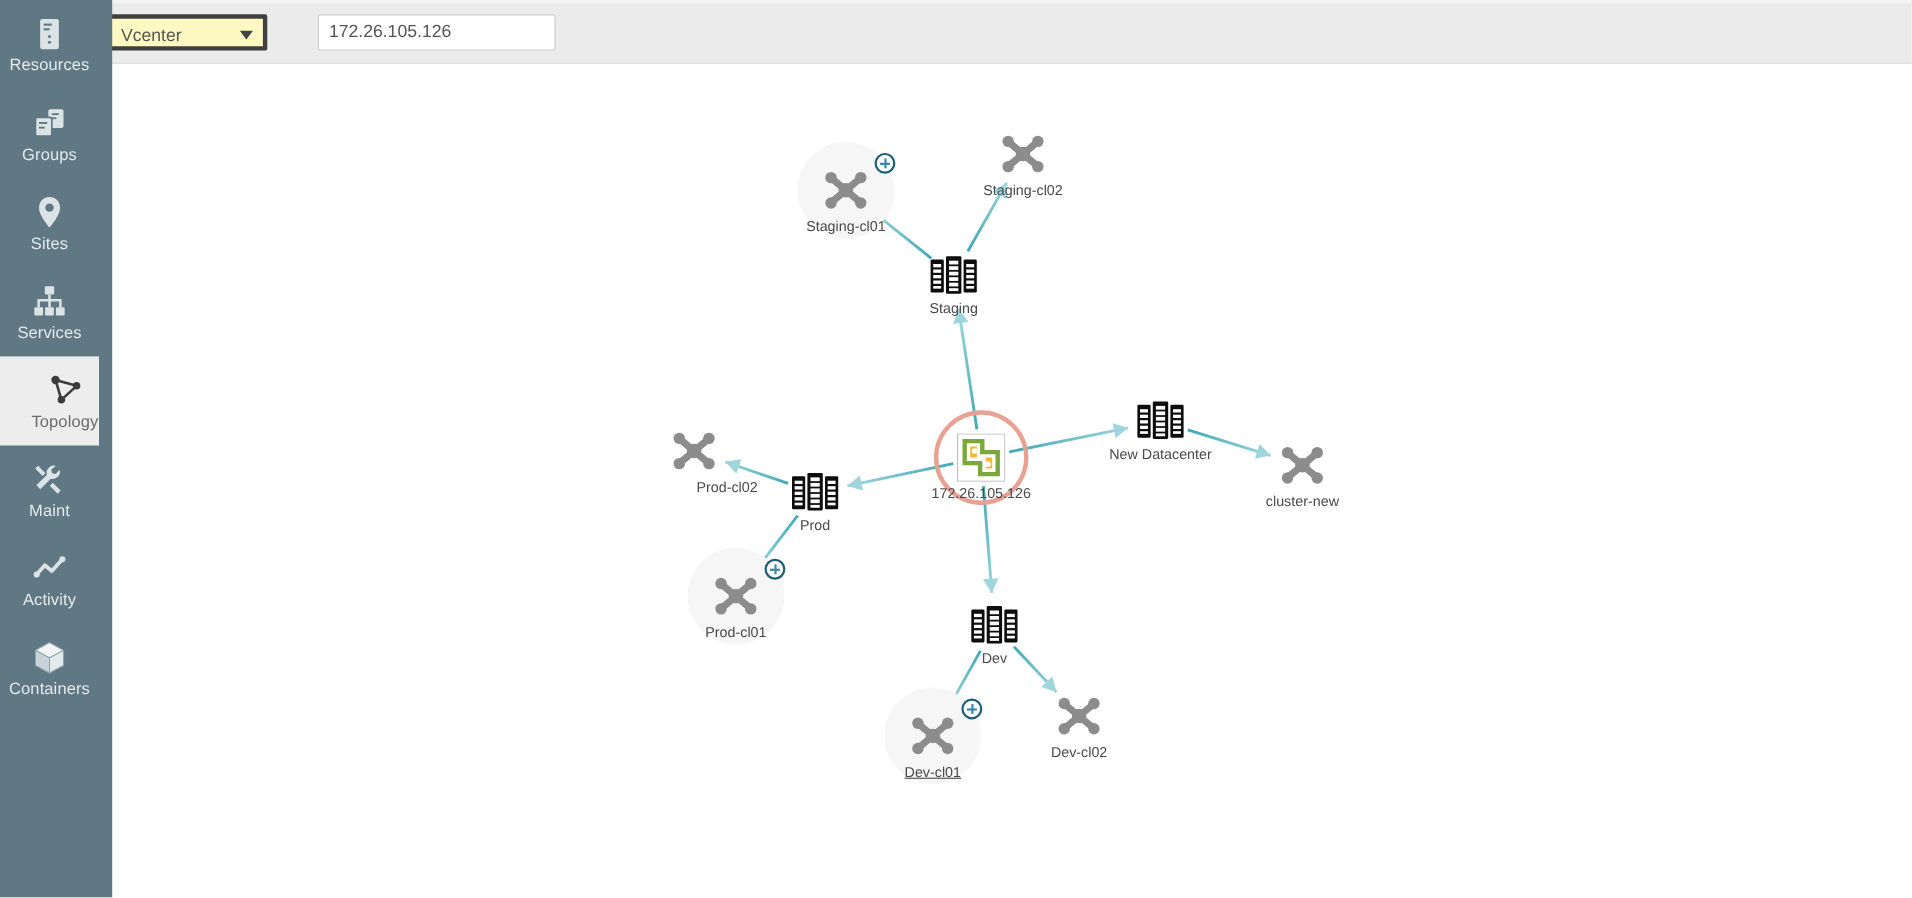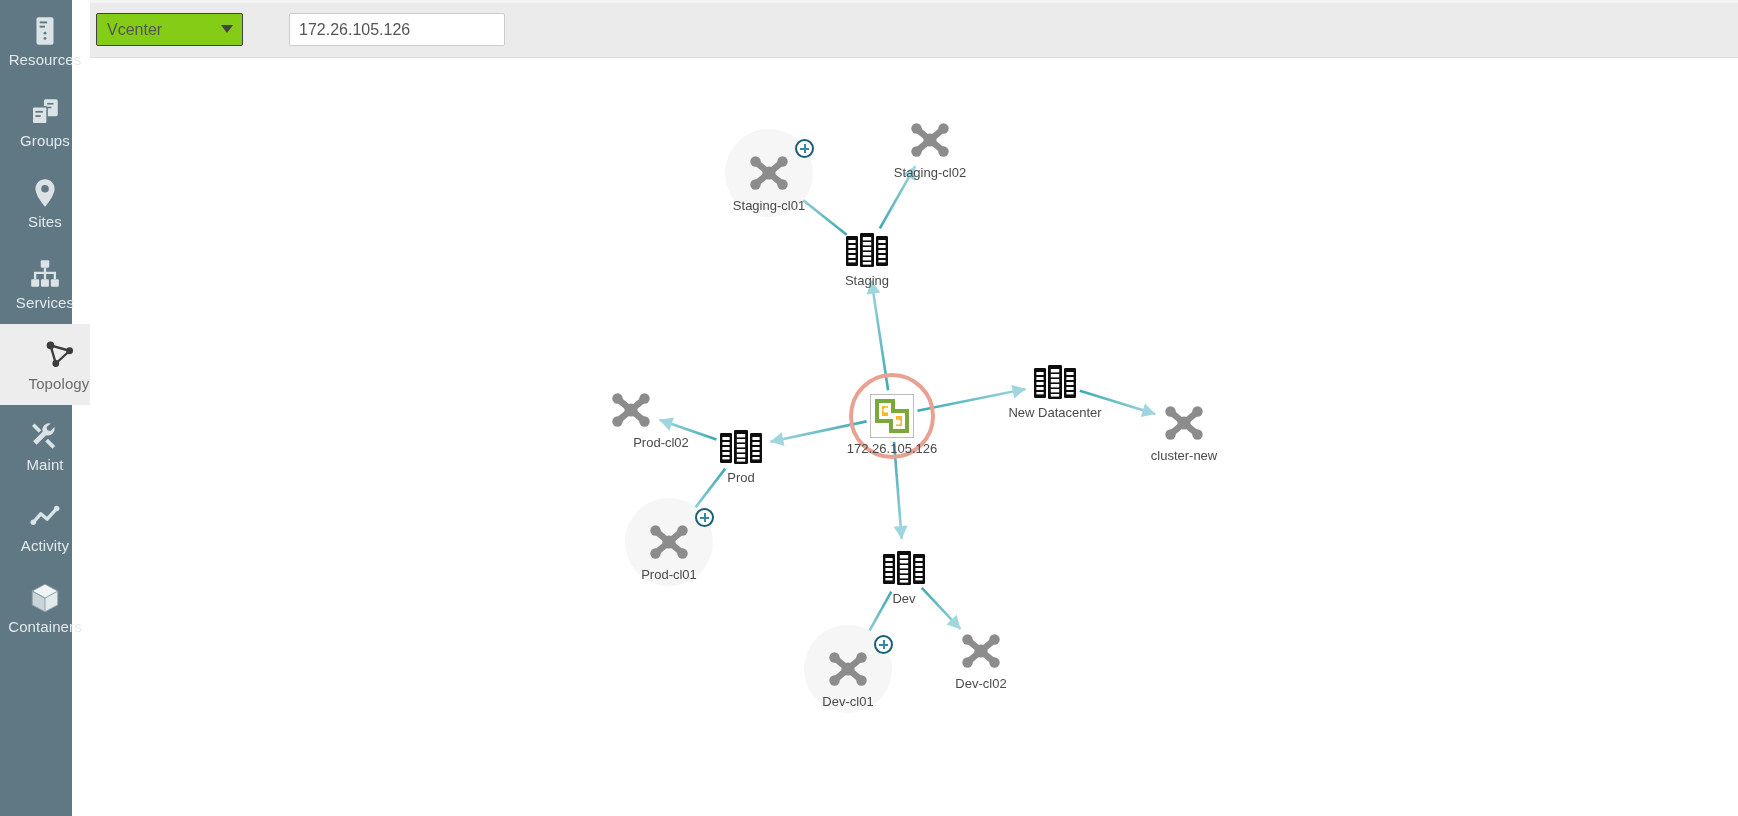--- a/index.html
+++ b/index.html
@@ -17,21 +17,21 @@
     position: relative;
     width: 1738px;
     height: 816px;
     background: #ffffff;
   }
 
   
   #sidebar {
     position: absolute;
     left: 0; top: 0;
-    width: 72px;
+    width: 102px;
     height: 816px;
     background: #5f7883;
     box-sizing: border-box;
     z-index: 5;
   }
   .nav-item {
     position: relative;
     width: 90px;
     height: 81px;
     display: flex;
@@ -78,22 +78,22 @@
     position:absolute; left:0; top:0; right:0; height:3px;
     background:#f4f4f4;
   }
 
   .tb-select {
     position: absolute;
     left: 6px;
     top: 13px;
     width: 147px;
     height: 33px;
-    background: #84cc16;
-    border: 1px solid #404040;
+    background: #fef9c3;
+    border: 4px solid #404040;
     border-radius: 2px;
     box-sizing: border-box;
     cursor: pointer;
   }
   .tb-select .sel-val {
     position: absolute;
     left: 10px; top: 0;
     line-height: 31px;
     font-size: 16px;
     color: #555555;
@@ -608,21 +608,21 @@
     <g fill="#8c8c8c">
       <circle cx="24" cy="22" r="6.6"></circle>
       <circle cx="10.5" cy="10.5" r="5.2"></circle>
       <circle cx="37.5" cy="10.5" r="5.2"></circle>
       <circle cx="10.5" cy="33.5" r="5.2"></circle>
       <circle cx="37.5" cy="33.5" r="5.2"></circle>
       <path d="M12 12 L36 32 M36 12 L12 32" stroke="#8c8c8c" stroke-width="6.4" stroke-linecap="round"></path>
     </g>
             </svg>
           </div>
-          <div class="node-label" style="top: 26px;">Dev-cl01</div>
+          <div class="node-label" style="top: 26px; text-decoration: underline;">Dev-cl01</div>
           <div class="badge" style="left: 26px; top: -34px;"></div>
         </div>
         <div class="node" style="left: 891px; top: 592px;">
           <div class="glyph">
             <svg width="48" height="44" viewBox="0 0 48 44">
     <g fill="#8c8c8c">
       <circle cx="24" cy="22" r="6.6"></circle>
       <circle cx="10.5" cy="10.5" r="5.2"></circle>
       <circle cx="37.5" cy="10.5" r="5.2"></circle>
       <circle cx="10.5" cy="33.5" r="5.2"></circle>

